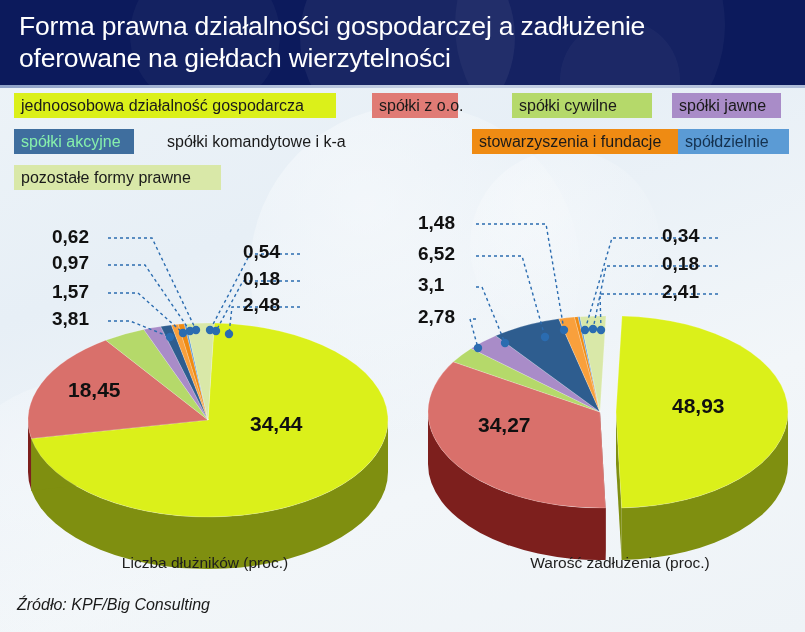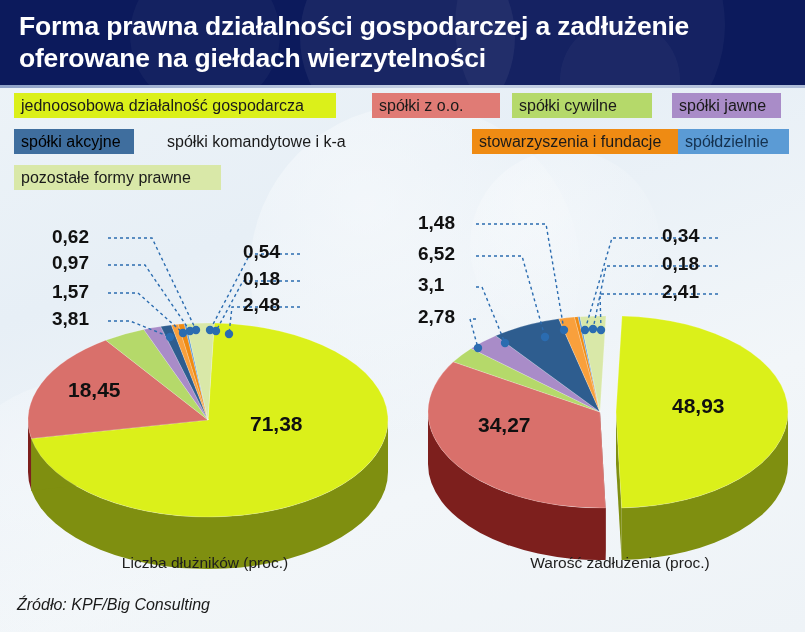--- a/index.html
+++ b/index.html
@@ -38,21 +38,21 @@
     background: rgba(255,255,255,.055);
   }
   #header .hb1 { left: 300px; top: -70px;  width: 215px; height: 215px; }
   #header .hb2 { left: 455px; top: -110px; width: 270px; height: 270px; background: rgba(255,255,255,.040);}
   #header .hb3 { left: 130px; top: -40px;  width: 150px; height: 150px; background: rgba(255,255,255,.035);}
   #header .hb4 { left: 560px; top: 20px;   width: 120px; height: 120px; background: rgba(255,255,255,.030);}
   #header-title {
     position: relative;
     color: #ffffff;
     font-size: 26.5px;
-    font-weight: bold;
+    font-weight: normal;
     line-height: 1.20;
     letter-spacing: -0.2px;
     padding: 11px 14px 0 19px;
     white-space: pre-line;
   }
   #header-rule {
     position: absolute; left: 0; bottom: 0; width: 805px; height: 3px;
     background: linear-gradient(to right,#8fa2c8,#c8d3e6 55%,#aebcd8);
   }
 
@@ -112,32 +112,32 @@
     <div id="header-title">Forma prawna działalności gospodarczej a zadłużenie
 oferowane na giełdach wierzytelności</div>
     <div id="header-rule"></div>
   </div>
 
   <div id="legend">
       <div class="legend-row">
         <span class="legend-item" style="left: 14px; width: 322px; background: rgb(219, 240, 26); color: rgb(26, 26, 26);">
           <span>jednoosobowa działalność gospodarcza</span>
         </span>
-        <span class="legend-item" style="left: 372px; width: 128px; background: rgb(224, 123, 117); color: rgb(26, 26, 26);">
+        <span class="legend-item" style="left: 372px; width: 86px; background: rgb(224, 123, 117); color: rgb(26, 26, 26);">
           <span>spółki z o.o.</span>
         </span>
         <span class="legend-item" style="left: 512px; width: 140px; background: rgb(181, 217, 106); color: rgb(26, 26, 26);">
           <span>spółki cywilne</span>
         </span>
         <span class="legend-item" style="left: 672px; width: 109px; background: rgb(169, 140, 200); color: rgb(26, 26, 26);">
           <span>spółki jawne</span>
         </span>
       </div>
       <div class="legend-row">
-        <span class="legend-item" style="left: 14px; width: 120px; background: rgb(63, 110, 158); color: #000000;">
+        <span class="legend-item" style="left: 14px; width: 120px; background: rgb(63, 110, 158); color: #86efac;">
           <span>spółki akcyjne</span>
         </span>
         <span class="legend-item" style="left: 160px; width: 223px; color: rgb(26, 26, 26);">
           <span>spółki komandytowe i k-a</span>
         </span>
         <span class="legend-item" style="left: 424px; width: 226px; background: rgb(239, 139, 19); color: rgb(26, 26, 26); margin-left: 48px;">
           <span>stowarzyszenia i fundacje</span>
         </span>
         <span class="legend-item" style="left: 678px; width: 111px; background: rgb(91, 155, 213); color: rgb(20, 49, 79);">
           <span>spółdzielnie</span>
@@ -262,21 +262,21 @@
       <g>
         <path d="M 718 266 L 606 266 L 593 329" fill="none" stroke="#2b6cb0" stroke-width="1.4" stroke-dasharray="3 3"></path>
         <circle cx="593" cy="329" r="4.2" fill="#2b6cb0"></circle>
       </g>
       <g>
         <path d="M 718 294 L 600 294 L 601 330" fill="none" stroke="#2b6cb0" stroke-width="1.4" stroke-dasharray="3 3"></path>
         <circle cx="601" cy="330" r="4.2" fill="#2b6cb0"></circle>
       </g>
     </svg>
 
-  <div class="val inner" style="left:250px;top:412px">71,38</div>
+  <div class="val inner" style="left:250px;top:412px">34,44</div>
   <div class="val inner" style="left:68px;top:378px">18,45</div>
 
   <div class="val" style="left:52px;top:226px">0,62</div>
   <div class="val" style="left:52px;top:252px">0,97</div>
   <div class="val" style="left:52px;top:281px">1,57</div>
   <div class="val" style="left:52px;top:308px">3,81</div>
 
   <div class="val" style="left:243px;top:241px">0,54</div>
   <div class="val" style="left:243px;top:268px">0,18</div>
   <div class="val" style="left:243px;top:294px">2,48</div>

